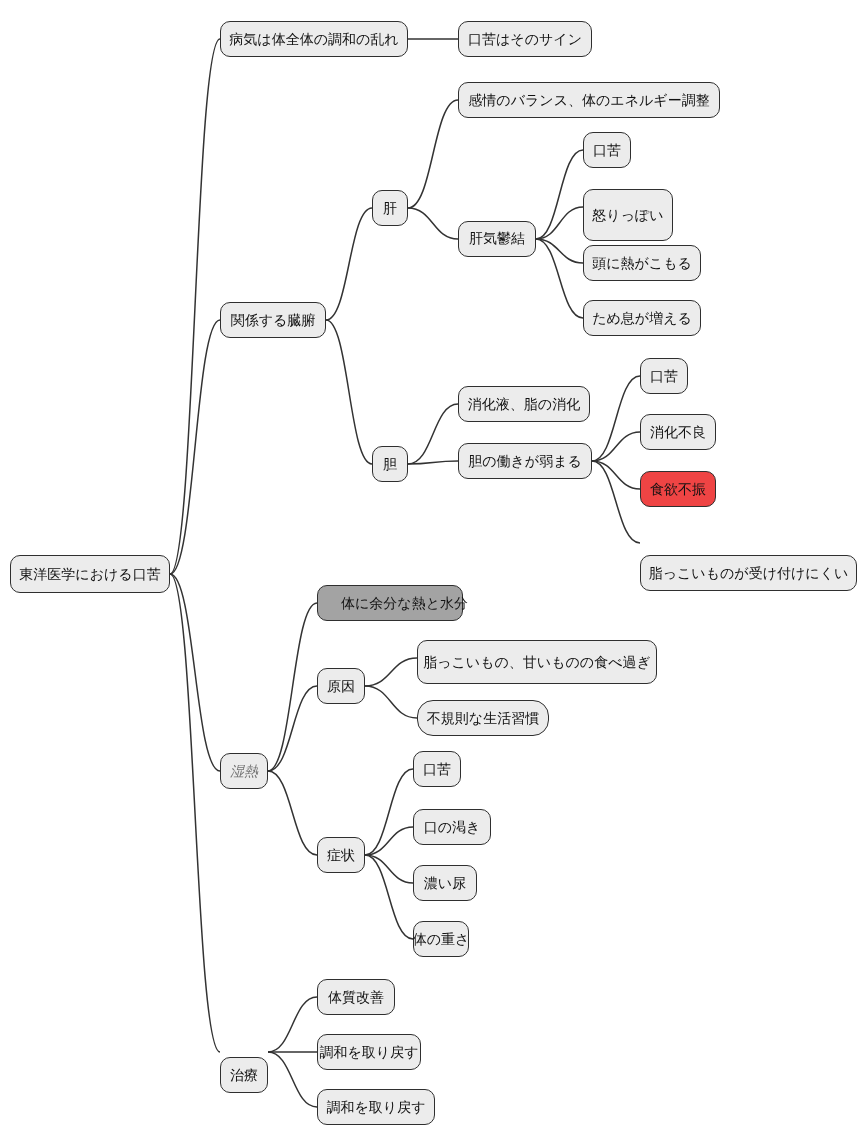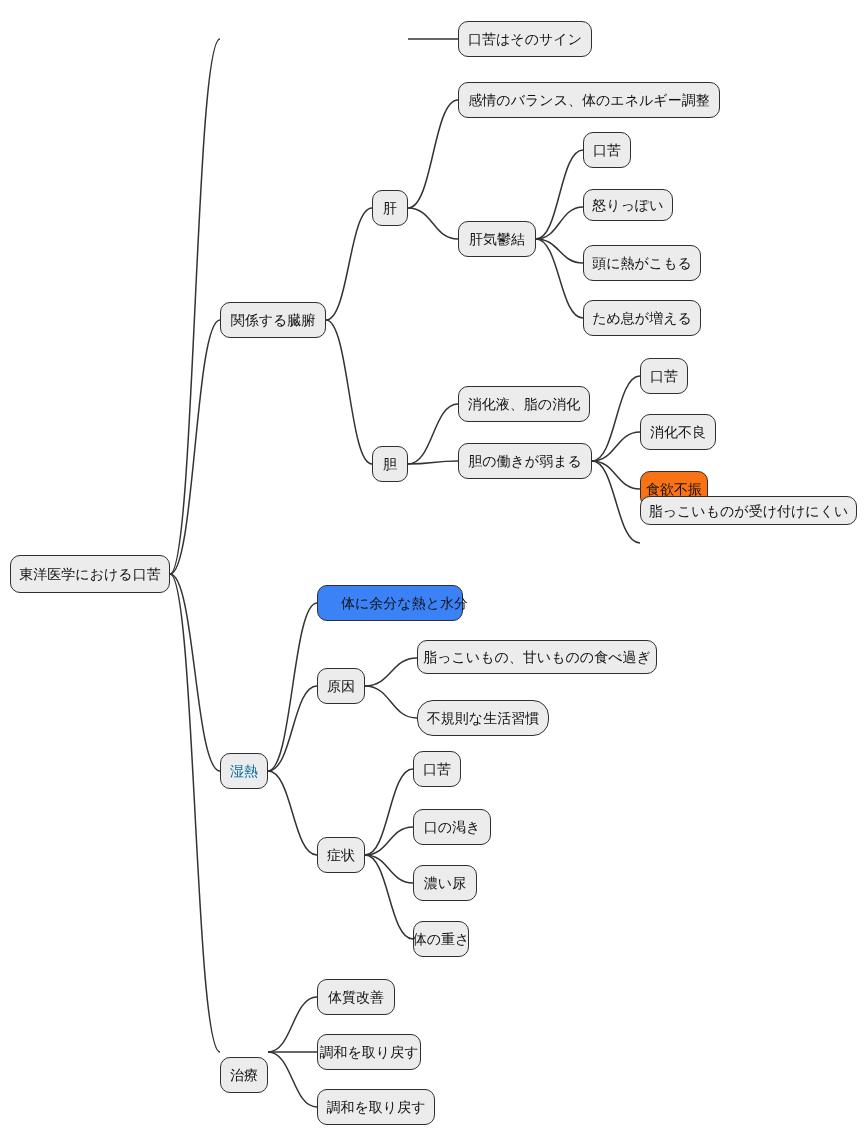--- a/index.html
+++ b/index.html
@@ -72,40 +72,41 @@
       <path d="M 365 855 C 389 855, 389 769, 413 769" fill="none" stroke="#333333" stroke-width="1.5"></path>
       <path d="M 365 855 C 389 855, 389 827, 413 827" fill="none" stroke="#333333" stroke-width="1.5"></path>
       <path d="M 365 855 C 389 855, 389 883, 413 883" fill="none" stroke="#333333" stroke-width="1.5"></path>
       <path d="M 365 855 C 389 855, 389 939, 413 939" fill="none" stroke="#333333" stroke-width="1.5"></path>
       <path d="M 268 1052 C 292.5 1052, 292.5 997, 317 997" fill="none" stroke="#333333" stroke-width="1.5"></path>
       <path d="M 268 1052 C 292.5 1052, 292.5 1052, 317 1052" fill="none" stroke="#333333" stroke-width="1.5"></path>
       <path d="M 268 1052 C 292.5 1052, 292.5 1107, 317 1107" fill="none" stroke="#333333" stroke-width="1.5"></path>
     </svg>
   <div id="node-layer">
       <div class="node" style="left: 10px; top: 555px; width: 160px; height: 38px; background: rgb(236, 236, 236); border-color: rgb(47, 47, 47); color: rgb(17, 17, 17);">東洋医学における口苦</div>
+      <div class="node" style="left: 220px; top: 21px; width: 188px; height: 36px; background: rgb(236, 236, 236); border-color: rgb(47, 47, 47); color: rgb(17, 17, 17);">病気は体全体の調和の乱れ</div>
       <div class="node" style="left: 458px; top: 21px; width: 134px; height: 36px; background: rgb(236, 236, 236); border-color: rgb(47, 47, 47); color: rgb(17, 17, 17);">口苦はそのサイン</div>
       <div class="node" style="left: 220px; top: 302px; width: 106px; height: 36px; background: rgb(236, 236, 236); border-color: rgb(47, 47, 47); color: rgb(17, 17, 17);">関係する臓腑</div>
       <div class="node" style="left: 372px; top: 190px; width: 36px; height: 36px; background: rgb(236, 236, 236); border-color: rgb(47, 47, 47); color: rgb(17, 17, 17);">肝</div>
       <div class="node" style="left: 458px; top: 82px; width: 262px; height: 36px; background: rgb(236, 236, 236); border-color: rgb(47, 47, 47); color: rgb(17, 17, 17);">感情のバランス、体のエネルギー調整</div>
-      <div class="node" style="left: 458px; top: 221px; width: 78px; height: 36px; background: rgb(236, 236, 236); border-color: rgb(47, 47, 47); color: rgb(17, 17, 17);">肝気鬱結</div>
+      <div class="node" style="left: 458px; top: 221px; width: 78px; height: 36px; background: rgb(236, 236, 236); border-color: rgb(47, 47, 47); color: rgb(17, 17, 17); font-family: Liberation Mono, monospace;">肝気鬱結</div>
       <div class="node" style="left: 583px; top: 132px; width: 48px; height: 36px; background: rgb(236, 236, 236); border-color: rgb(47, 47, 47); color: rgb(17, 17, 17);">口苦</div>
-      <div class="node" style="left: 583px; top: 189px; width: 90px; height: 32px; background: rgb(236, 236, 236); border-color: rgb(47, 47, 47); color: rgb(17, 17, 17);">怒りっぽい</div>
+      <div class="node" style="left: 583px; top: 189px; width: 90px; height: 52px; background: rgb(236, 236, 236); border-color: rgb(47, 47, 47); color: rgb(17, 17, 17);">怒りっぽい</div>
       <div class="node" style="left: 583px; top: 245px; width: 118px; height: 36px; background: rgb(236, 236, 236); border-color: rgb(47, 47, 47); color: rgb(17, 17, 17);">頭に熱がこもる</div>
       <div class="node" style="left: 583px; top: 300px; width: 118px; height: 36px; background: rgb(236, 236, 236); border-color: rgb(47, 47, 47); color: rgb(17, 17, 17);">ため息が増える</div>
       <div class="node" style="left: 372px; top: 446px; width: 36px; height: 36px; background: rgb(236, 236, 236); border-color: rgb(47, 47, 47); color: rgb(17, 17, 17);">胆</div>
       <div class="node" style="left: 458px; top: 386px; width: 132px; height: 36px; background: rgb(236, 236, 236); border-color: rgb(47, 47, 47); color: rgb(17, 17, 17);">消化液、脂の消化</div>
       <div class="node" style="left: 458px; top: 443px; width: 134px; height: 36px; background: rgb(236, 236, 236); border-color: rgb(47, 47, 47); color: rgb(17, 17, 17);">胆の働きが弱まる</div>
       <div class="node" style="left: 640px; top: 358px; width: 48px; height: 36px; background: rgb(236, 236, 236); border-color: rgb(47, 47, 47); color: rgb(17, 17, 17);">口苦</div>
       <div class="node" style="left: 640px; top: 414px; width: 76px; height: 36px; background: rgb(236, 236, 236); border-color: rgb(47, 47, 47); color: rgb(17, 17, 17);">消化不良</div>
-      <div class="node" style="left: 640px; top: 471px; width: 68px; height: 36px; background: #f97316; border-color: rgb(47, 47, 47); color: rgb(17, 17, 17);">食欲不振</div>
-      <div class="node" style="left: 640px; top: 496px; width: 217px; height: 29px; background: rgb(236, 236, 236); border-color: rgb(47, 47, 47); color: rgb(17, 17, 17);">脂っこいものが受け付けにくい</div>
-      <div class="node" style="left: 220px; top: 753px; width: 48px; height: 36px; background: rgb(236, 236, 236); border-color: rgb(47, 47, 47); color: #0369a1;">湿熱</div>
-      <div class="node" style="left: 317px; top: 585px; width: 146px; height: 36px; background: #3b82f6; border-color: rgb(47, 47, 47); color: rgb(17, 17, 17); padding-left: 29px;">体に余分な熱と水分</div>
+      <div class="node" style="left: 640px; top: 471px; width: 76px; height: 36px; background: #ef4444; border-color: rgb(47, 47, 47); color: rgb(17, 17, 17);">食欲不振</div>
+      <div class="node" style="left: 640px; top: 555px; width: 217px; height: 36px; background: rgb(236, 236, 236); border-color: rgb(47, 47, 47); color: rgb(17, 17, 17);">脂っこいものが受け付けにくい</div>
+      <div class="node" style="left: 220px; top: 753px; width: 48px; height: 36px; background: rgb(236, 236, 236); border-color: rgb(47, 47, 47); color: #737373; font-style: italic;">湿熱</div>
+      <div class="node" style="left: 317px; top: 585px; width: 146px; height: 36px; background: #a3a3a3; border-color: rgb(47, 47, 47); color: rgb(17, 17, 17); padding-left: 29px;">体に余分な熱と水分</div>
       <div class="node" style="left: 317px; top: 668px; width: 48px; height: 36px; background: rgb(236, 236, 236); border-color: rgb(47, 47, 47); color: rgb(17, 17, 17);">原因</div>
-      <div class="node" style="left: 417px; top: 640px; width: 240px; height: 34px; background: rgb(236, 236, 236); border-color: rgb(47, 47, 47); color: rgb(17, 17, 17);">脂っこいもの、甘いものの食べ過ぎ</div>
+      <div class="node" style="left: 417px; top: 640px; width: 240px; height: 44px; background: rgb(236, 236, 236); border-color: rgb(47, 47, 47); color: rgb(17, 17, 17);">脂っこいもの、甘いものの食べ過ぎ</div>
       <div class="node" style="left: 417px; top: 700px; width: 132px; height: 36px; background: rgb(236, 236, 236); border-color: rgb(47, 47, 47); color: rgb(17, 17, 17); border-radius: 16px;">不規則な生活習慣</div>
       <div class="node" style="left: 317px; top: 837px; width: 48px; height: 36px; background: rgb(236, 236, 236); border-color: rgb(47, 47, 47); color: rgb(17, 17, 17);">症状</div>
       <div class="node" style="left: 413px; top: 751px; width: 48px; height: 36px; background: rgb(236, 236, 236); border-color: rgb(47, 47, 47); color: rgb(17, 17, 17);">口苦</div>
       <div class="node" style="left: 413px; top: 809px; width: 78px; height: 36px; background: rgb(236, 236, 236); border-color: rgb(47, 47, 47); color: rgb(17, 17, 17);">口の渇き</div>
       <div class="node" style="left: 413px; top: 865px; width: 64px; height: 36px; background: rgb(236, 236, 236); border-color: rgb(47, 47, 47); color: rgb(17, 17, 17);">濃い尿</div>
       <div class="node" style="left: 413px; top: 921px; width: 56px; height: 36px; background: rgb(236, 236, 236); border-color: rgb(47, 47, 47); color: rgb(17, 17, 17);">体の重さ</div>
       <div class="node" style="left: 220px; top: 1034px; width: 48px; height: 36px; background: rgb(236, 236, 236); border-color: rgb(47, 47, 47); color: rgb(17, 17, 17); margin-top: 23px;">治療</div>
       <div class="node" style="left: 317px; top: 979px; width: 78px; height: 36px; background: rgb(236, 236, 236); border-color: rgb(47, 47, 47); color: rgb(17, 17, 17);">体質改善</div>
       <div class="node" style="left: 317px; top: 1034px; width: 104px; height: 36px; background: rgb(236, 236, 236); border-color: rgb(47, 47, 47); color: rgb(17, 17, 17);">調和を取り戻す</div>
       <div class="node" style="left: 317px; top: 1089px; width: 118px; height: 36px; background: rgb(236, 236, 236); border-color: rgb(47, 47, 47); color: rgb(17, 17, 17);">調和を取り戻す</div>

